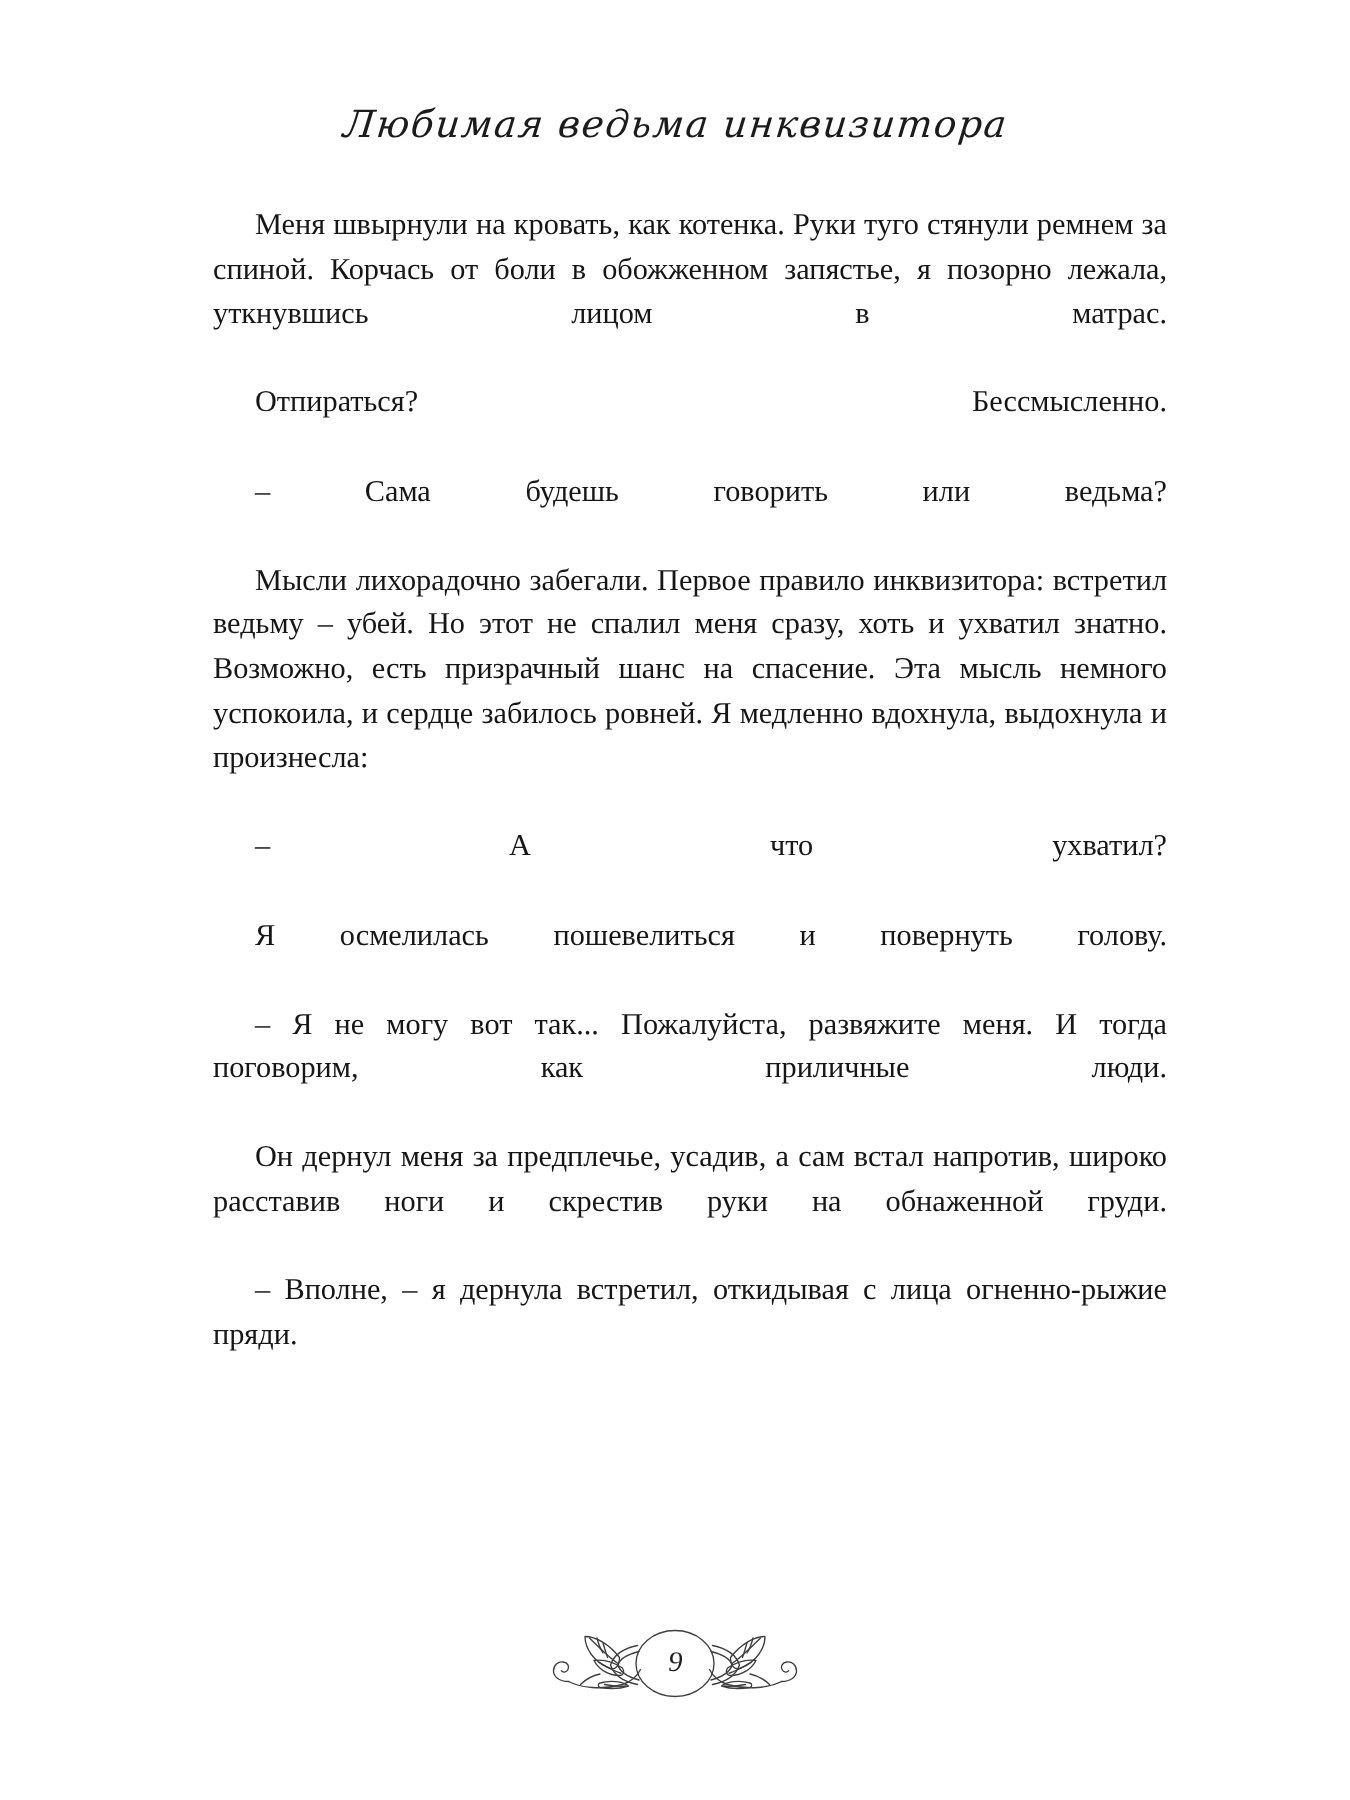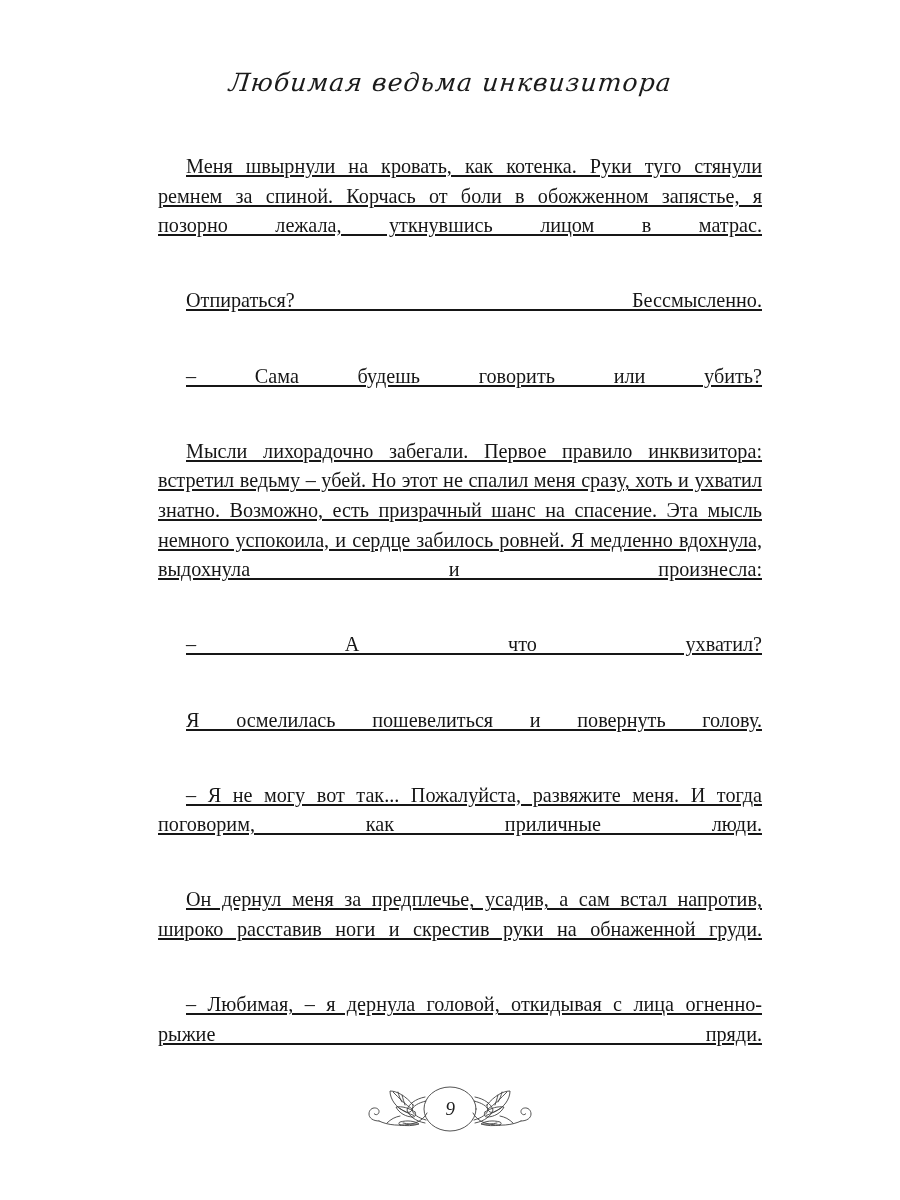--- a/index.html
+++ b/index.html
@@ -47,30 +47,29 @@
   }
 
   
   .text-column {
     position: absolute;
     left: 142px;
     top: 136px;
     width: 636px;
   }
   .para {
-    margin: 16px;
+    margin: 0;
     font-size: 20.2px;
     line-height: 29.6px;
     text-align: justify;
     text-justify: inter-word;
     text-indent: 28px;
     hyphens: manual;
     color: #161616;
     word-spacing: 0px;
-    text-decoration: underline;
   }
   
   .para::after {
     content: "";
     display: inline-block;
     width: 100%;
   }
 
   
   .footer-ornament {
@@ -116,27 +115,27 @@
 
 <div class="page">
 
   <div class="running-head">
     <span class="rh-text">Любимая ведьма инквизитора</span>
   </div>
 
   <div class="text-column" id="text-column">
       <p class="para">Меня швырнули на кровать, как котенка. Руки туго стянули ремнем за спиной. Корчась от боли в обожженном запястье, я позорно лежала, уткнувшись лицом в матрас.</p>
       <p class="para">Отпираться? Бессмысленно.</p>
-      <p class="para">– Сама будешь говорить или убить?</p>
+      <p class="para">– Сама будешь говорить или ведьма?</p>
       <p class="para">Мысли лихорадочно забегали. Первое правило инквизитора: встретил ведьму – убей. Но этот не спалил меня сразу, хоть и ухватил знатно. Возможно, есть призрачный шанс на спасение. Эта мысль немного успокоила, и сердце забилось ровней. Я медленно вдохнула, выдохнула и произнесла:</p>
       <p class="para">– А что ухватил?</p>
       <p class="para">Я осмелилась пошевелиться и повернуть голову.</p>
       <p class="para">– Я не могу вот так... Пожалуйста, развяжите меня. И тогда поговорим, как приличные люди.</p>
       <p class="para">Он дернул меня за предплечье, усадив, а сам встал напротив, широко расставив ноги и скрестив руки на обнаженной груди.</p>
-      <p class="para">– Любимая, – я дернула головой, откидывая с лица огненно-рыжие пряди.</p>
+      <p class="para">– Вполне, – я дернула встретил, откидывая с лица огненно-рыжие пряди.</p>
     </div>
 
   <div class="footer-ornament">
     <div class="ornament-wrap">
       <svg viewBox="0 0 186 60" xmlns="http://www.w3.org/2000/svg">
         <g fill="none" stroke="#3f3f3f" stroke-width="0.9" stroke-linecap="round" stroke-linejoin="round">
 
           <ellipse cx="93" cy="30" rx="26" ry="22"></ellipse>
 
           <path d="M68 18 C58 20, 52 25, 50 31 C52 37, 58 42, 68 44"></path>

